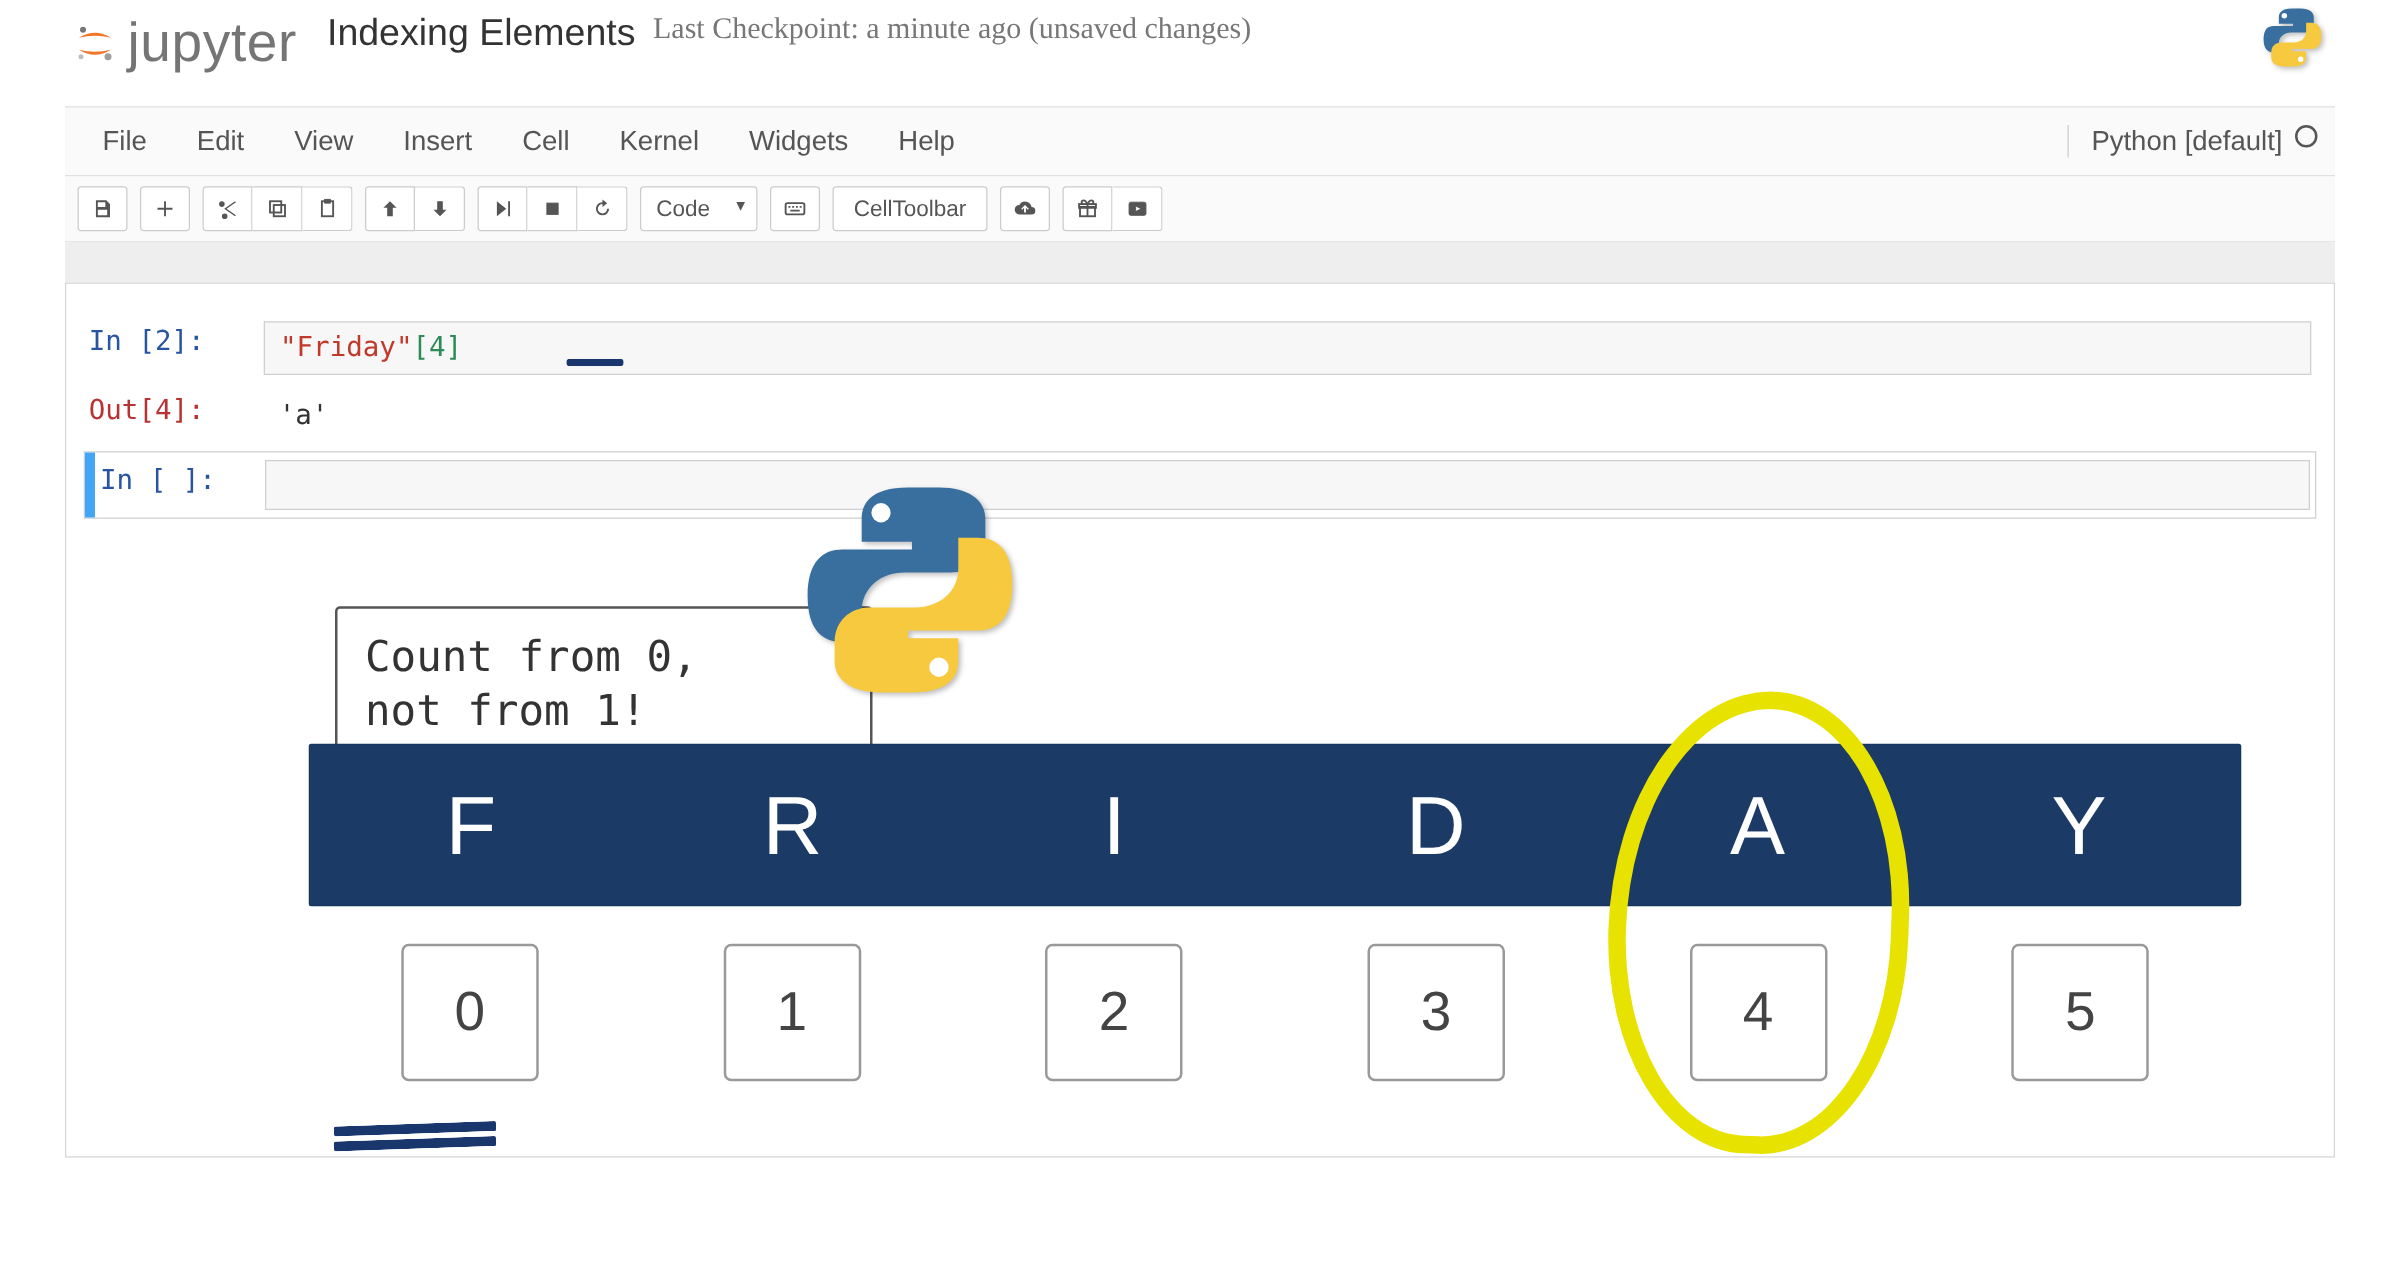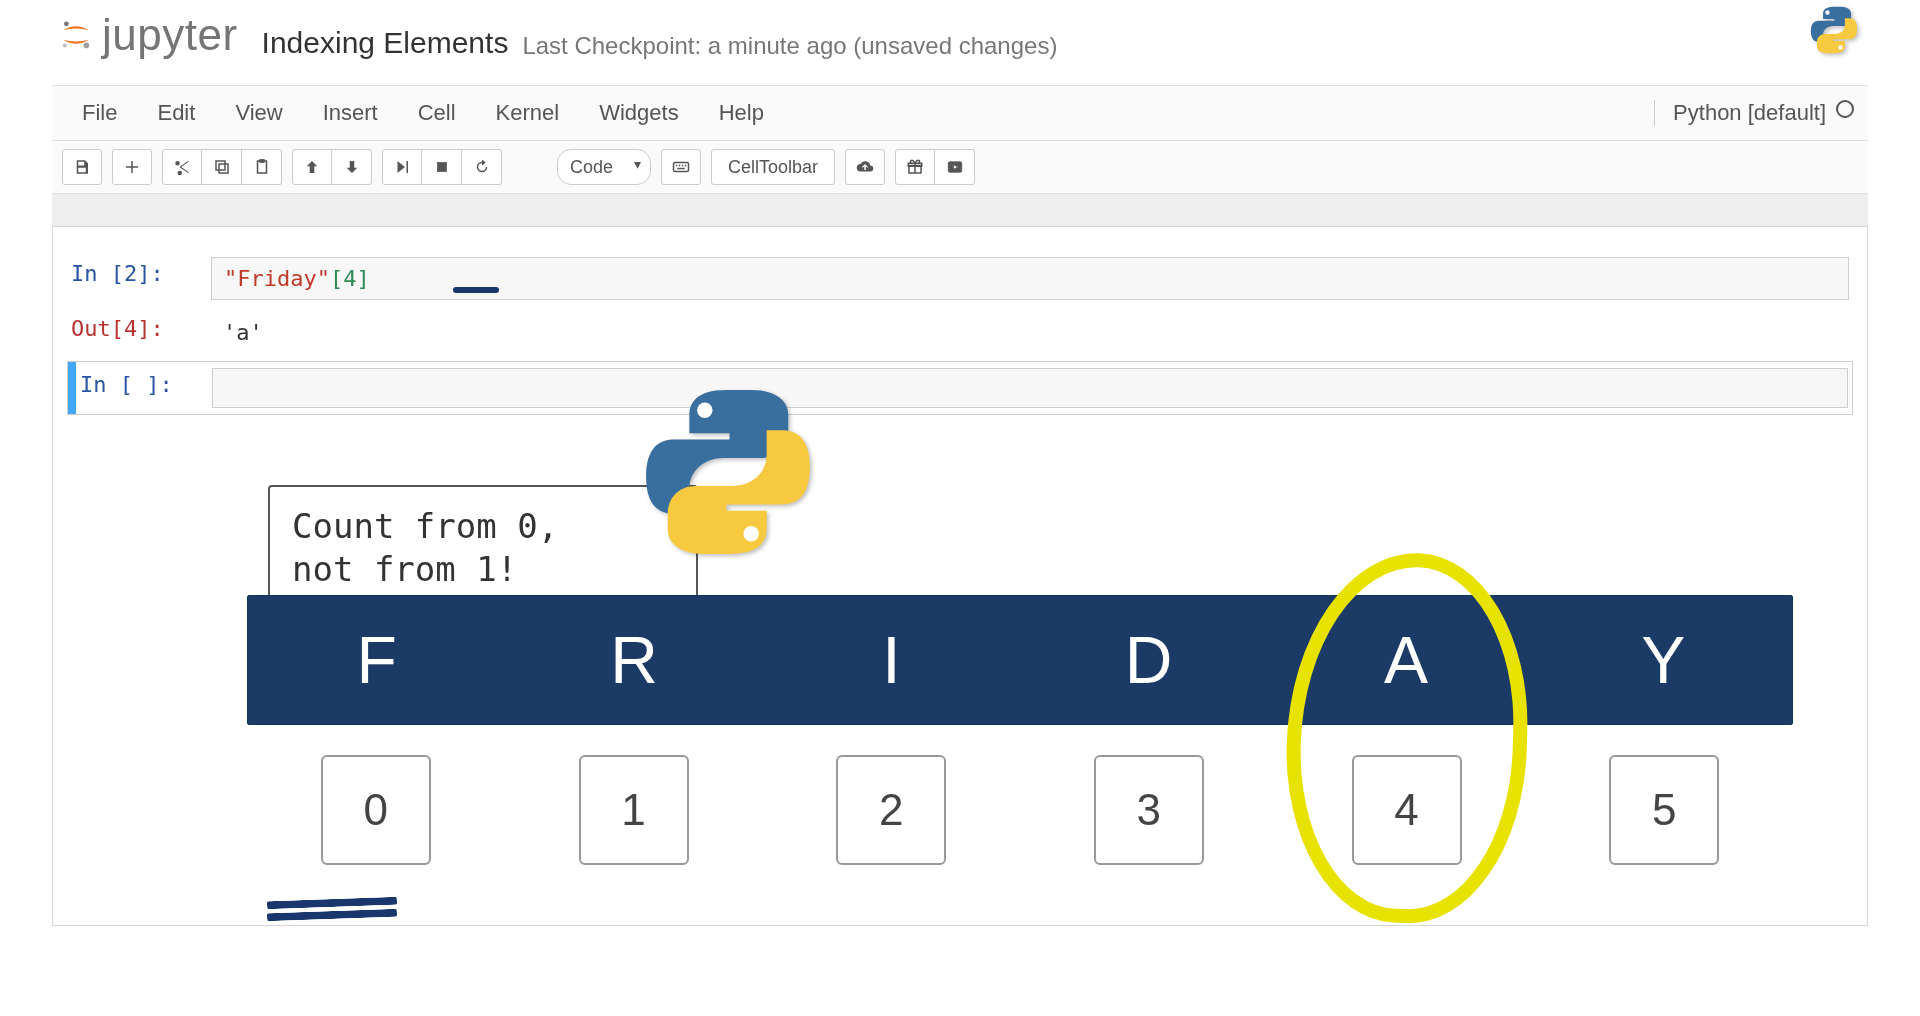--- a/index.html
+++ b/index.html
@@ -11,21 +11,21 @@
     width: 1920px;
     height: 1016px;
     overflow: hidden;
   }
   .whole {
     padding: 0 52px;
   }
   
   .jp-header {
     display: flex;
-    align-items: flex-end;
+    align-items: flex-start;
     padding: 10px 0 6px 8px;
     position: relative;
   }
   .logo {
     display: flex;
     align-items: center;
     gap: 10px;
     margin-right: 24px;
   }
   .logo-text {
@@ -41,20 +41,21 @@
   }
   .nb-title {
     font-size: 30px;
     color: #333;
     font-weight: 400;
     margin-right: 14px;
   }
   .checkpoint {
     font-size: 24px;
     color: #777;
+    font-family: Liberation Serif, serif;
   }
   .kernel-badge {
     position: absolute;
     right: 10px;
     top: 6px;
   }
   
   .menubar {
     display: flex;
     align-items: center;
@@ -117,24 +118,23 @@
   .tbtn:first-child { border-radius: 3px 0 0 3px; }
   .tbtn:last-child  { border-radius: 0 3px 3px 0; }
   .btn-group .tbtn:only-child { border-radius: 3px; }
   .cell-type {
     border: 1px solid #ccc;
     height: 36px;
     padding: 0 36px 0 12px;
     background: #fff;
     font-size: 18px;
     color: #555;
-    border-radius: 14px;
+    border-radius: 3px;
     appearance: none;
     position: relative;
-    margin-left: 45px;
   }
   .select-wrap {
     position: relative;
   }
   .select-wrap::after {
     content: "▾";
     position: absolute;
     right: 10px;
     top: 7px;
     color: #555;

